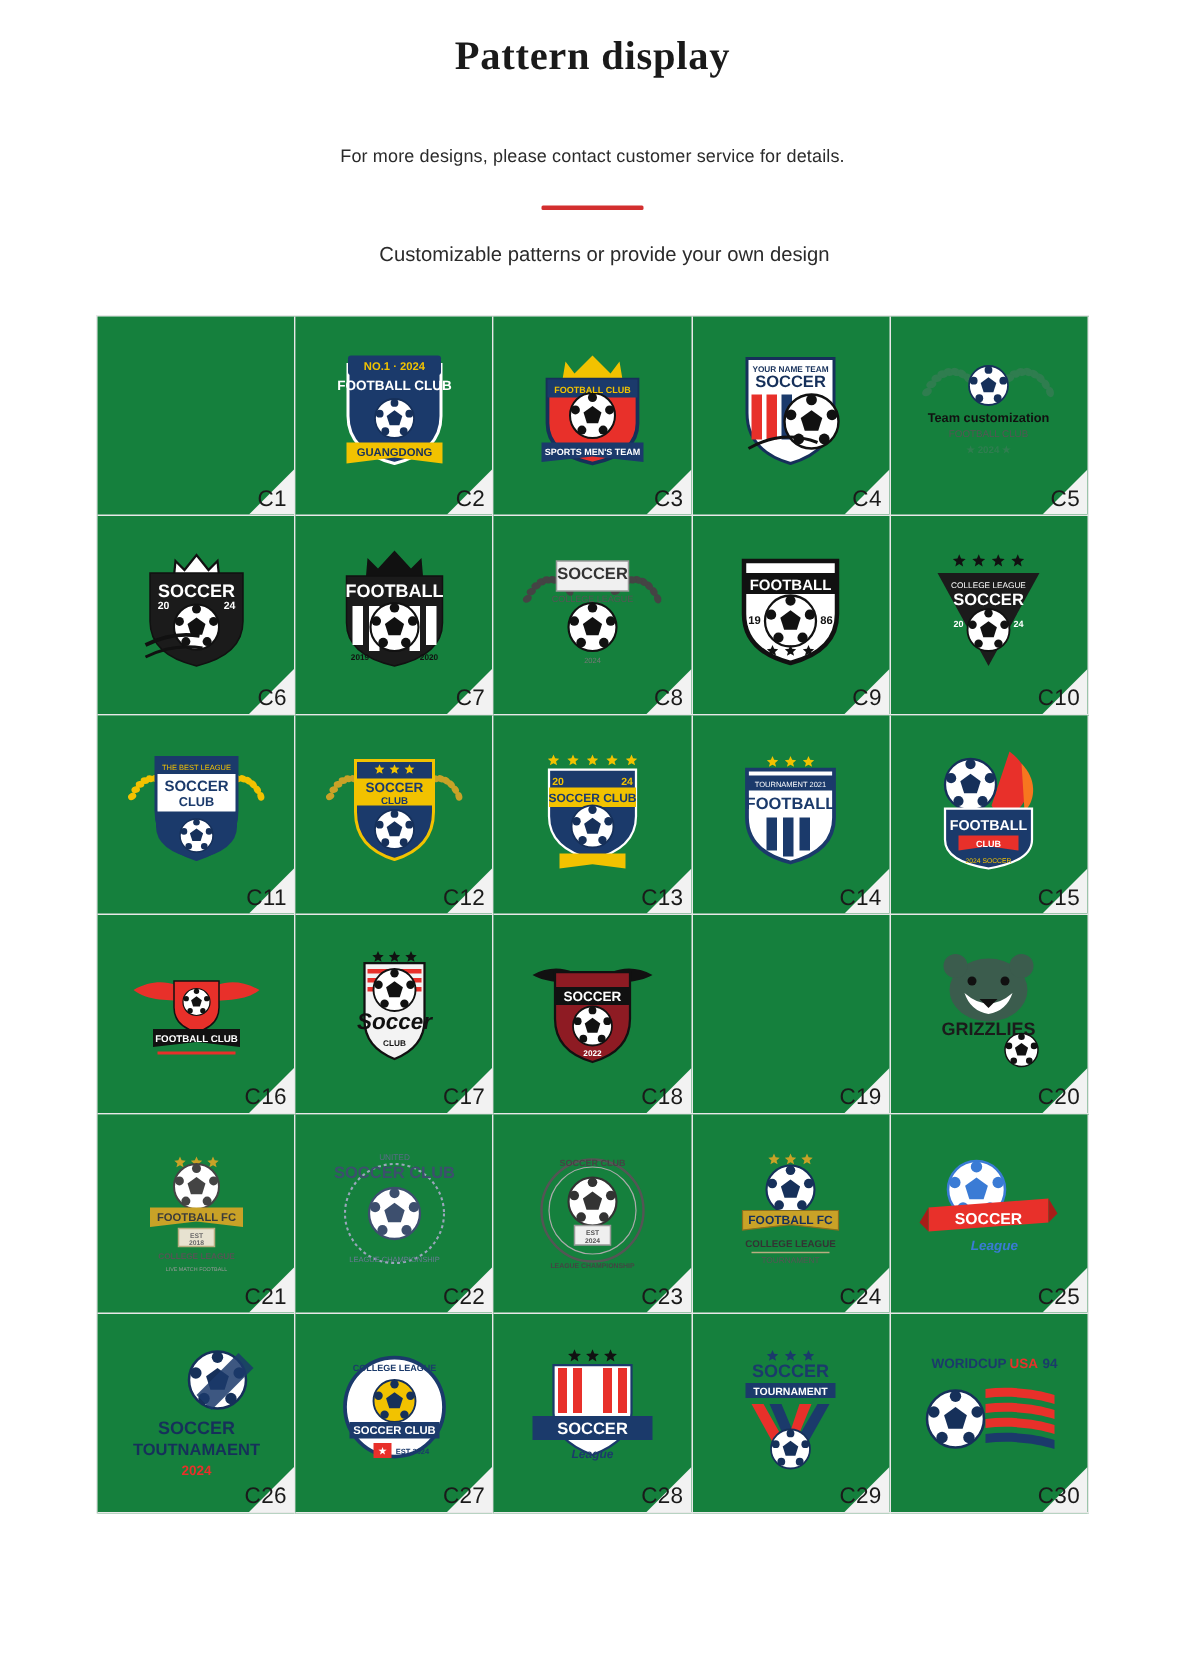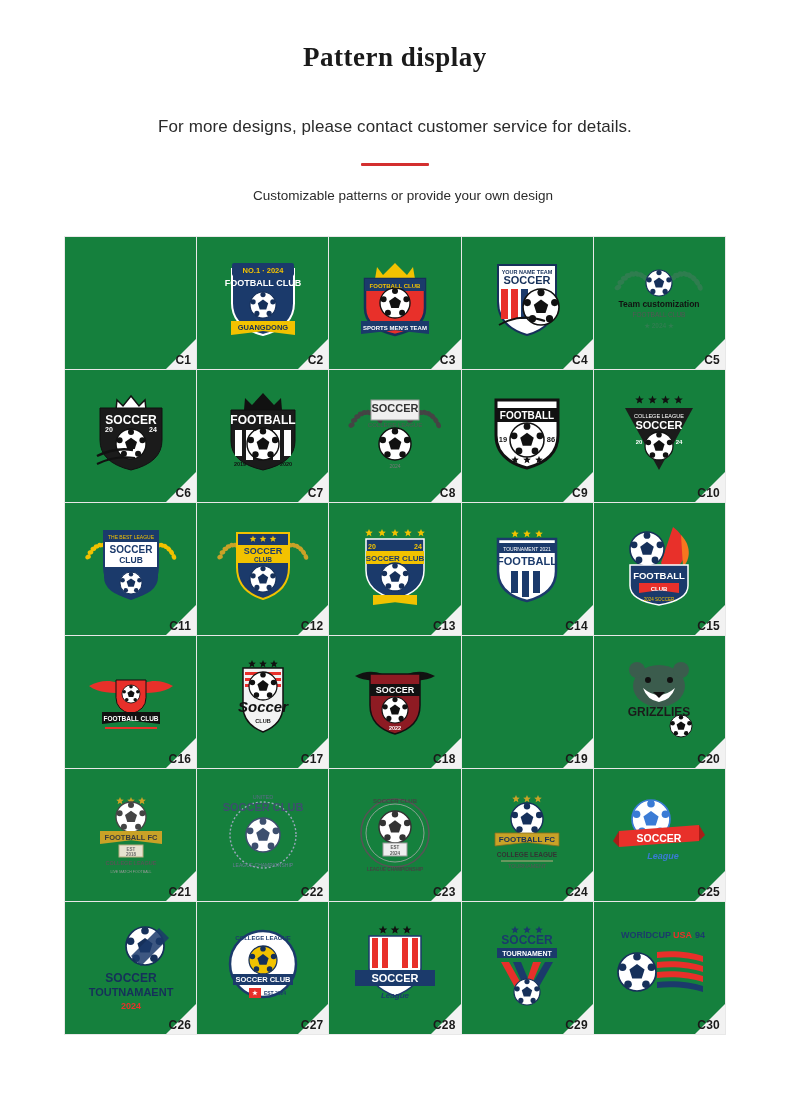--- a/index.html
+++ b/index.html
@@ -19,25 +19,25 @@
     overflow: hidden;
   }
   .title {
     text-align: center;
     font-family: "Liberation Serif", serif;
     font-weight: bold;
     font-size: 27px;
     color: #1a1a1a;
     letter-spacing: 0.5px;
     margin: 0;
-    padding-top: 42px;
+    padding-top: 22px;
   }
   .subtitle {
     text-align: center;
-    font-size: 17px;
+    font-size: 12px;
     color: #2b2b2b;
     margin: 0;
     padding-top: 44px;
     letter-spacing: 0.1px;
   }
   .divider {
     width: 68px;
     height: 2.5px;
     background: #d32f2f;
     margin: 26px auto 0 auto;
@@ -76,22 +76,22 @@
     bottom: 0;
     width: 0;
     height: 0;
     border-bottom: 30px solid #f2f2f2;
     border-left: 30px solid transparent;
   }
   .cell .code {
     position: absolute;
     right: 5px;
     bottom: 2px;
-    font-size: 12px;
-    font-weight: bold;
+    font-size: 15px;
+    font-weight: normal;
     color: #1a1a1a;
     letter-spacing: 0.2px;
     z-index: 3;
   }
   .art {
     width: 96px;
     height: 104px;
     position: relative;
     display: flex;
     align-items: center;

